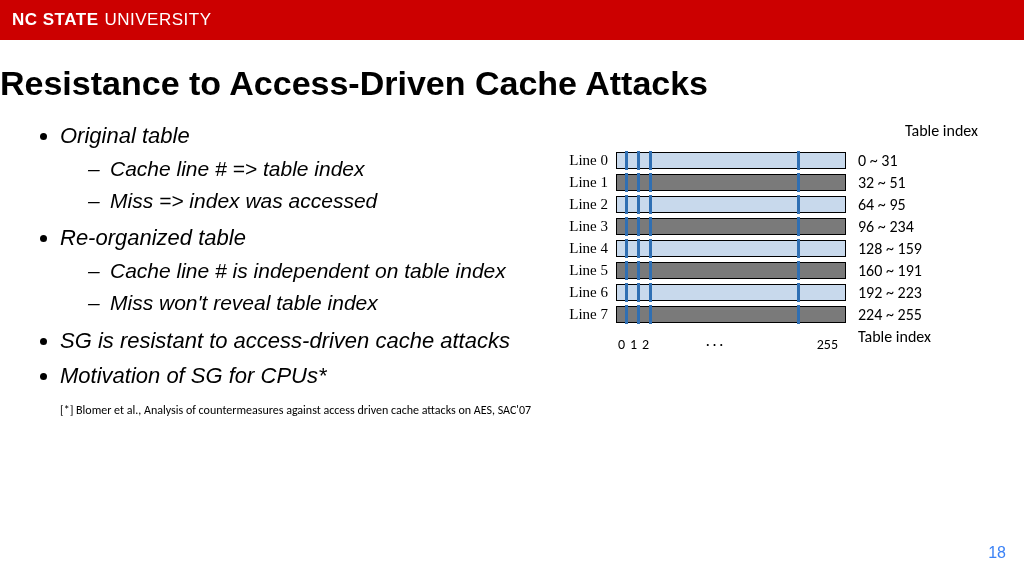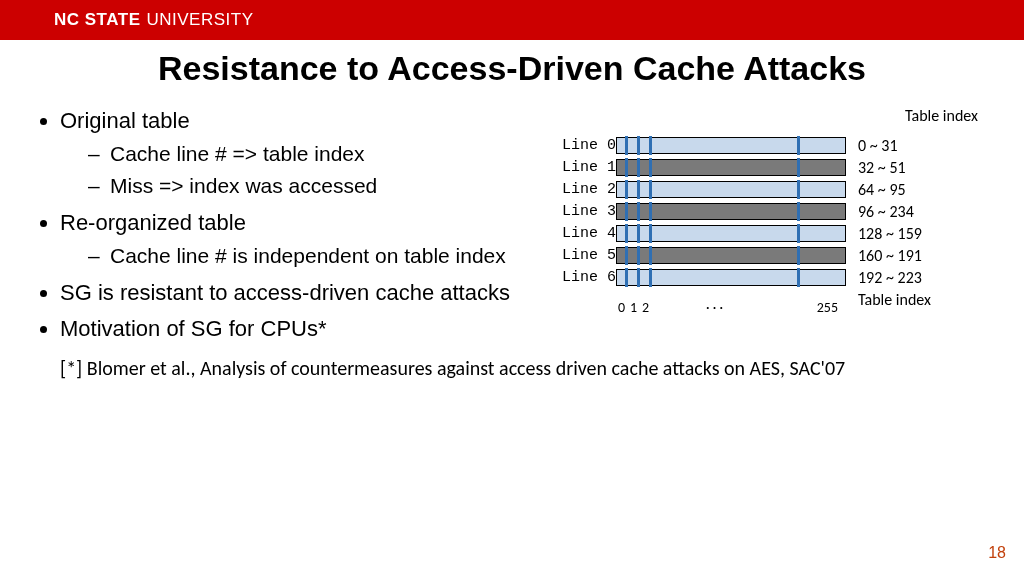--- a/index.html
+++ b/index.html
@@ -1,44 +1,44 @@
 <!DOCTYPE html>
 <html><head>
 <meta charset="utf-8">
 <style>
   * { box-sizing: border-box; margin: 0; padding: 0; }
   html, body { width: 1024px; height: 576px; font-family: Arial, Helvetica, sans-serif; background: #fff; overflow: hidden; }
   .header { background: #cc0000; color: #fff; height: 40px; display: flex; align-items: center; padding-left: 12px; }
-  .brand-bold { font-weight: 900; font-size: 17px; letter-spacing: 0.5px; margin-left: 42px; }
+  .brand-bold { font-weight: 900; font-size: 17px; letter-spacing: 0.5px; }
   .brand-light { font-weight: 300; font-size: 17px; letter-spacing: 0.5px; margin-left: 6px; }
-  .title { font-size: 34px; font-weight: 900; text-align: center; margin-top: 9px; margin-bottom: 18px; }
+  .title { font-size: 34px; font-weight: 900; text-align: left; margin-top: 24px; margin-bottom: 18px; }
   .content { display: flex; padding: 0 24px 0 40px; }
-  .left { width: 520px; padding-right: 10px; }
+  .left { width: 520px; padding-right: 10px; font-style: italic; }
   ul.top { list-style: disc; padding-left: 20px; }
   ul.top > li { font-size: 22px; margin-bottom: 6px; line-height: 1.35; }
   ul.sub { list-style: none; padding-left: 28px; margin-top: 4px; margin-bottom: 8px; }
   ul.sub > li { font-size: 21px; line-height: 1.35; margin-bottom: 4px; position: relative; padding-left: 22px; }
   ul.sub > li::before { content: "–"; position: absolute; left: 0; }
   .right { flex: 1; position: relative; padding-top: 6px; }
   .tidx-top { position: absolute; right: 22px; top: 0; font-size: 16px; font-family: 'Segoe UI', Calibri, Arial, sans-serif; }
   .fig { margin-top: 22px; }
   .row { display: flex; align-items: center; height: 22px; }
-  .rlabel { width: 56px; text-align: right; font-size: 15px; font-family: Liberation Mono, monospace; }
+  .rlabel { width: 56px; text-align: right; font-size: 15px; font-family: Liberation Serif, serif; padding-right: 8px; }
   .bar { width: 230px; height: 17px; border: 1.5px solid #000; position: relative; }
   .bar.light { background: #c8d9ec; }
   .bar.dark  { background: #7a7a7a; }
   .vbar { position: absolute; top: -2px; bottom: -2px; width: 3px; background: #2f6fb3; }
   .rrange { font-size: 16px; font-family: 'Segoe UI', Calibri, Arial, sans-serif; padding-left: 12px; white-space: nowrap; }
   .xaxis { display: flex; align-items: center; height: 22px; }
   .xaxis .spacer { width: 56px; }
   .xaxis .ticks { width: 230px; position: relative; font-size: 14px; font-family: 'Segoe UI', Calibri, Arial, sans-serif; }
   .ticks span { position: absolute; top: 0; }
   .xaxis .xlabel { padding-left: 12px; font-size: 16px; font-family: 'Segoe UI', Calibri, Arial, sans-serif; }
-  .footnote { font-size: 20px; font-family: 'Segoe UI', Calibri, Arial, sans-serif; padding: 6px 24px 0 60px; }
-  .pagenum { position: absolute; right: 18px; bottom: 14px; color: #c2410c; font-size: 16px; }
+  .footnote { font-size: 12px; font-family: 'Segoe UI', Calibri, Arial, sans-serif; padding: 6px 24px 0 60px; }
+  .pagenum { position: absolute; right: 18px; bottom: 14px; color: #3b82f6; font-size: 16px; }
 </style>
 </head>
 <body>
 
 <div class="header">
   <span class="brand-bold">NC STATE</span>
   <span class="brand-light">UNIVERSITY</span>
 </div>
 
 <h1 class="title">Resistance to Access-Driven Cache Attacks</h1>
@@ -50,20 +50,21 @@
         <span>Original table</span>
         <ul class="sub">
           <li>Cache line # =&gt; table index</li>
           <li>Miss =&gt; index was accessed</li>
         </ul>
       </li>
       <li>
         <span>Re-organized table</span>
         <ul class="sub">
           <li>Cache line # is independent on table index</li>
+          <li>Miss won't reveal table index</li>
         </ul>
       </li>
       <li>SG is resistant to access-driven cache attacks</li>
       <li>Motivation of SG for CPUs*</li>
     </ul>
   </div>
 
   <div class="right">
     <div class="tidx-top">Table index</div>
     <div class="fig" id="fig">
@@ -130,20 +131,30 @@
         <div class="row">
           <div class="rlabel">Line 6</div>
           <div class="bar light">
             <div class="vbar" style="left: 8px;"></div>
             <div class="vbar" style="left: 20px;"></div>
             <div class="vbar" style="left: 32px;"></div>
             <div class="vbar" style="left: 180px;"></div>
           </div>
           <div class="rrange">192 ~ 223</div>
         </div>
+        <div class="row">
+          <div class="rlabel">Line 7</div>
+          <div class="bar dark">
+            <div class="vbar" style="left: 8px;"></div>
+            <div class="vbar" style="left: 20px;"></div>
+            <div class="vbar" style="left: 32px;"></div>
+            <div class="vbar" style="left: 180px;"></div>
+          </div>
+          <div class="rrange">224 ~ 255</div>
+        </div>
       </div>
     <div class="xaxis">
       <div class="spacer"></div>
       <div class="ticks">
         <span style="left:2px">0</span>
         <span style="left:14px">1</span>
         <span style="left:26px">2</span>
         <span style="left:90px">·   ·   ·</span>
         <span style="right:8px">255</span>
       </div>

